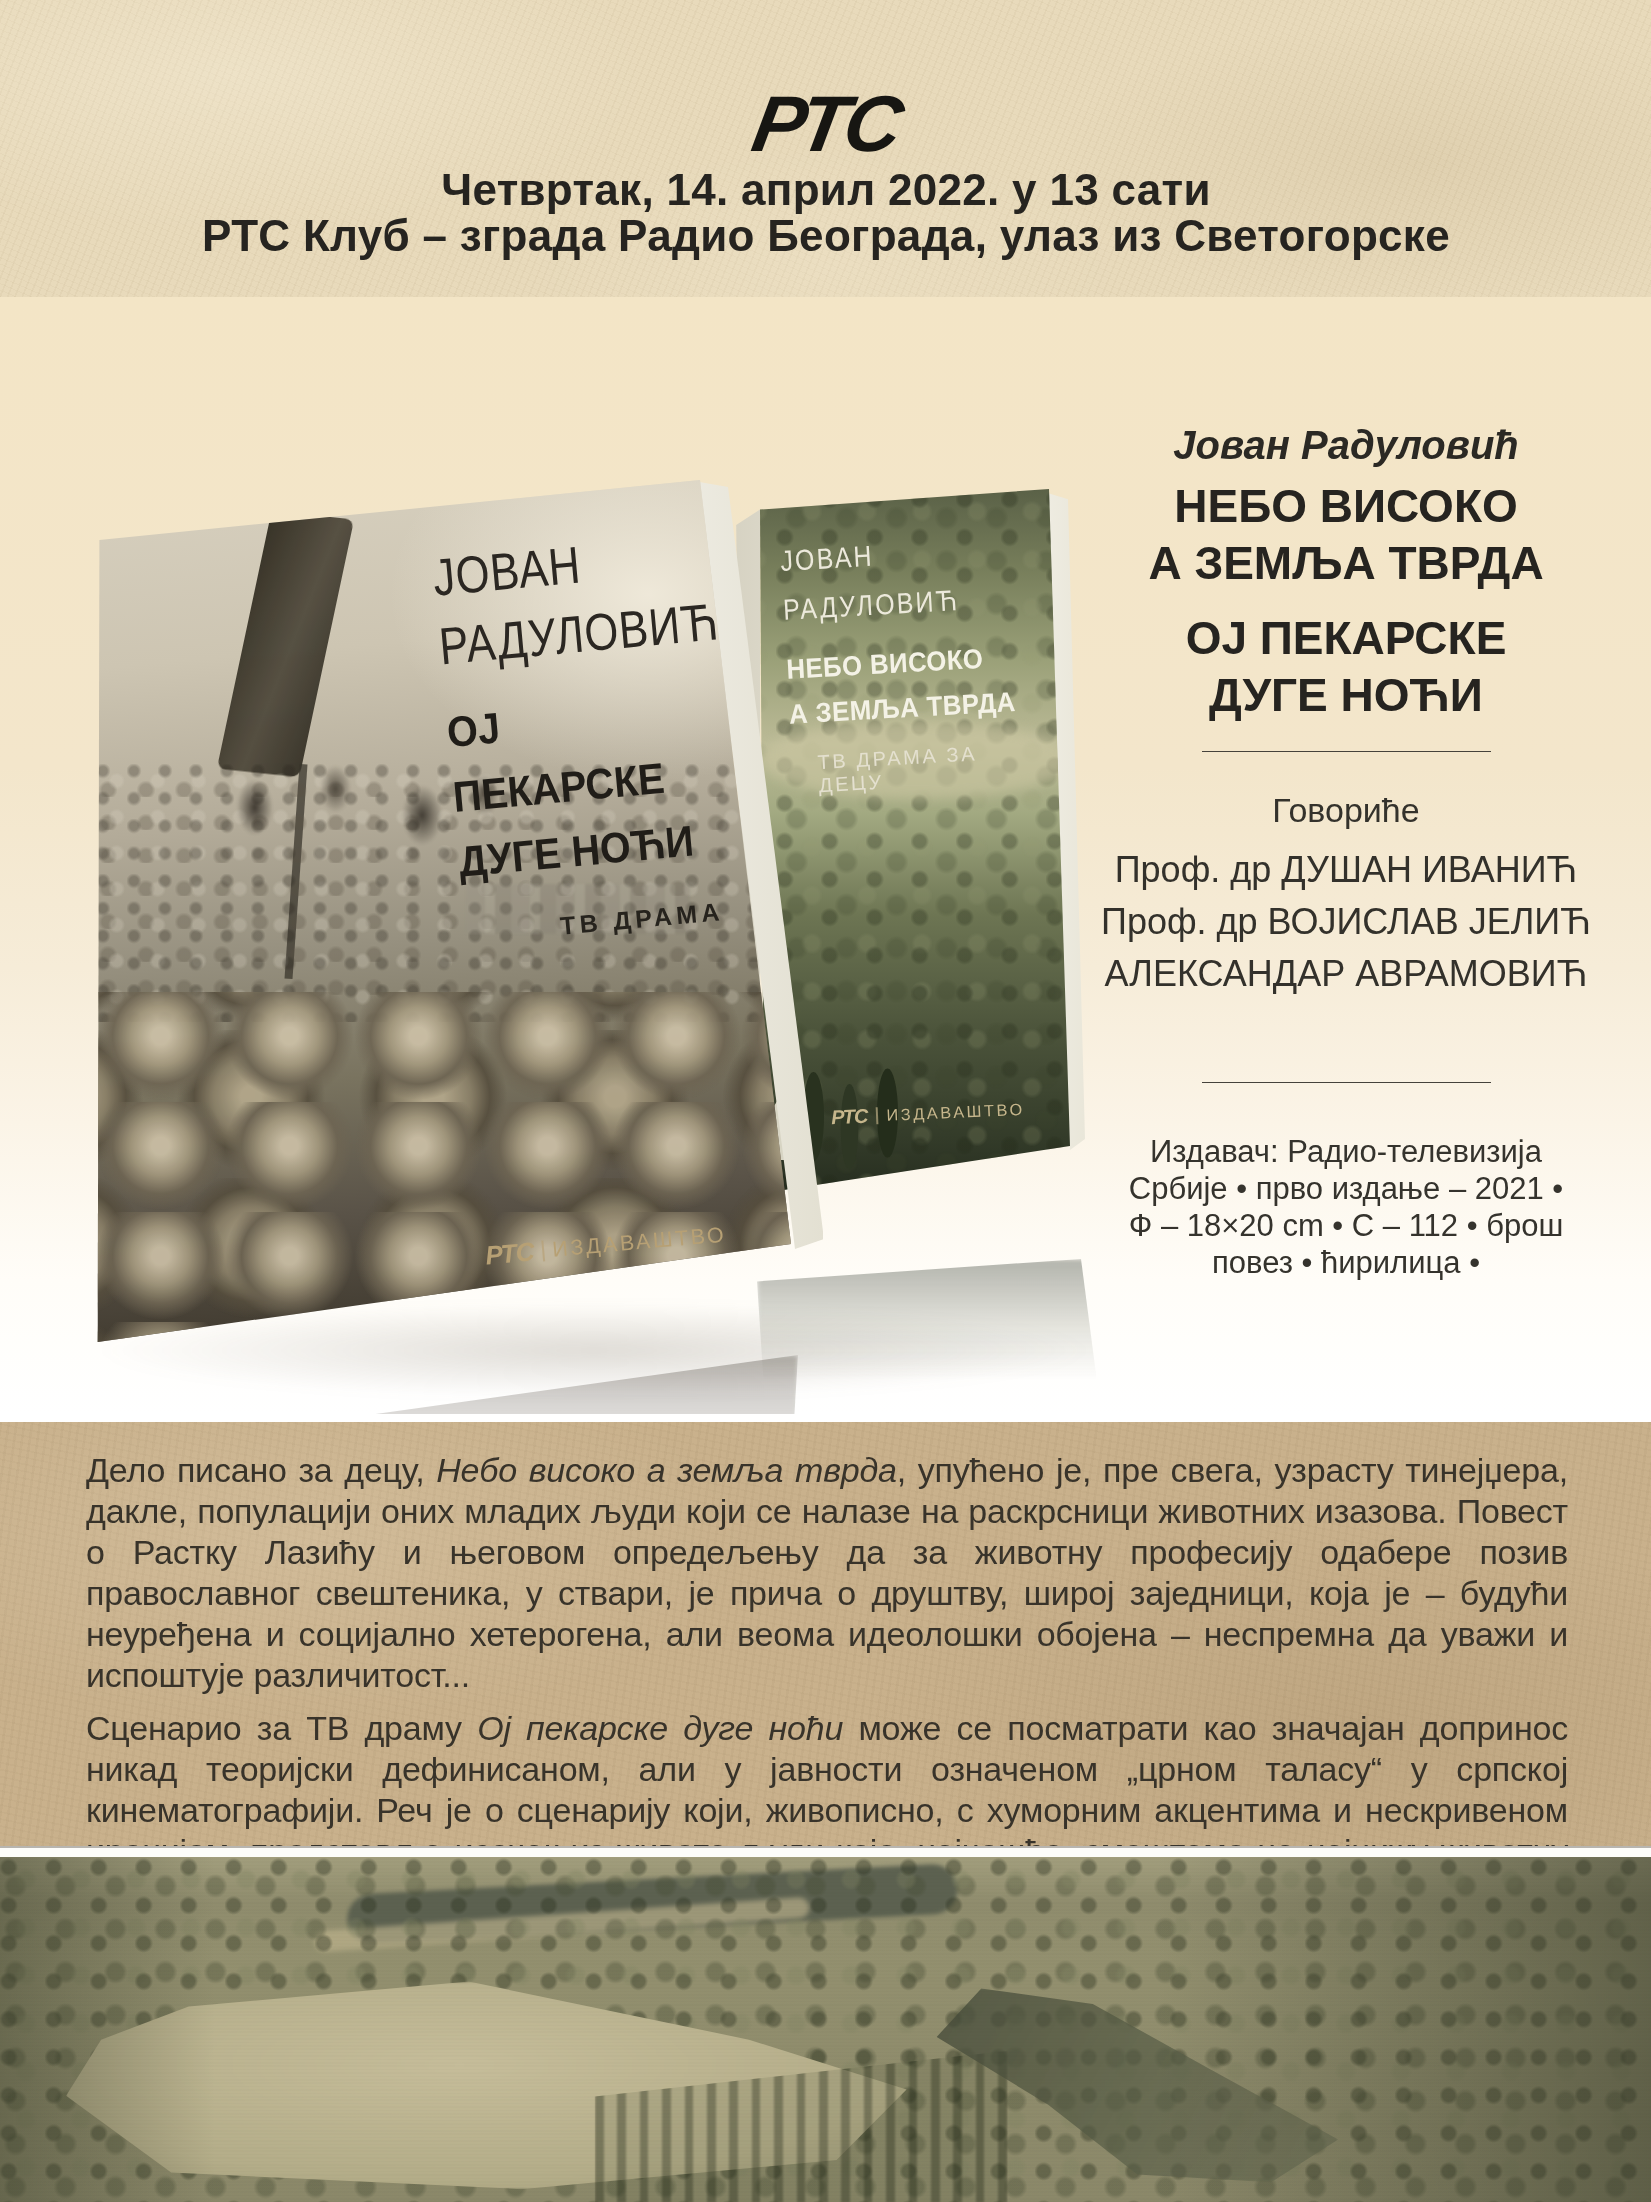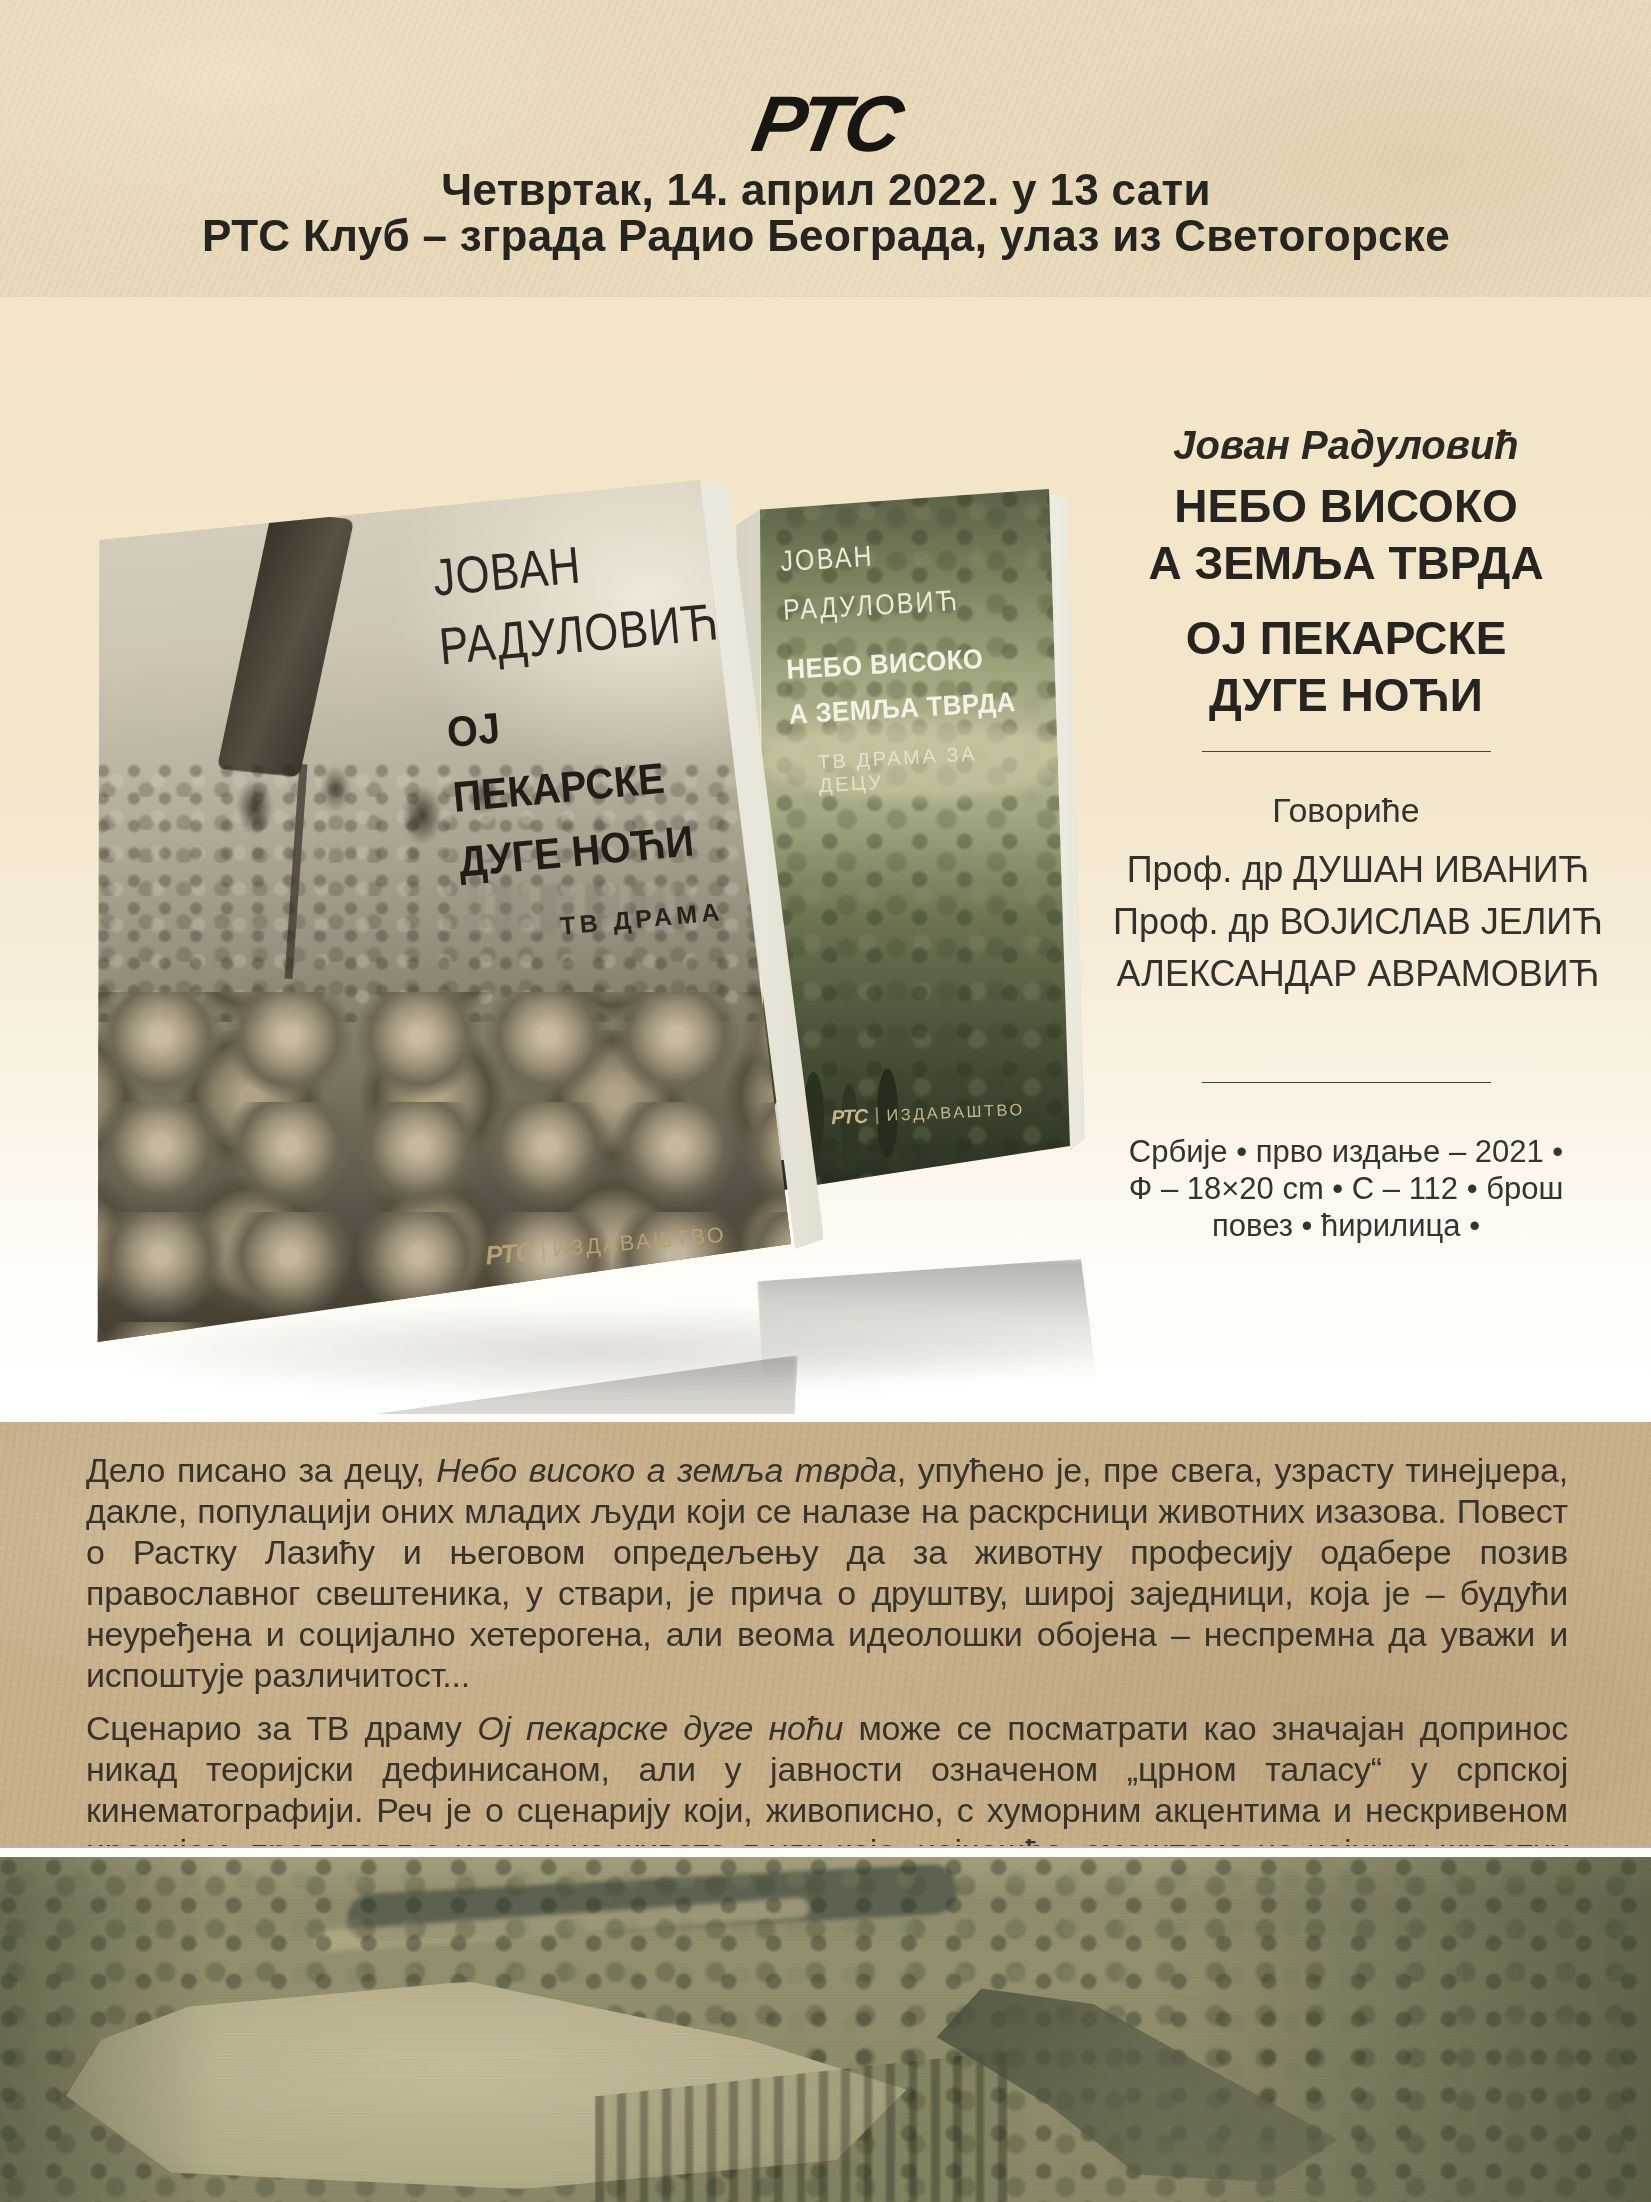--- a/index.html
+++ b/index.html
@@ -31,21 +31,21 @@
   
   .right-col{position:absolute;left:1101px;top:0;width:490px;text-align:center;color:#2f2d28;}
   .ev-author{position:absolute;top:126px;left:0;width:100%;font-size:40px;font-weight:700;color:#2b2924;font-style:italic;}
   .ev-title{position:absolute;left:0;width:100%;font-size:46px;line-height:57px;font-weight:700;color:#262420;}
   .ev-title-1{top:181px;}
   .ev-title-2{top:313px;}
   .divider{position:absolute;left:101px;width:289px;border-top:1.7px solid #45423b;}
   .divider-1{top:454px;}
   .divider-2{top:785px;}
   .speakers-heading{position:absolute;top:494px;left:0;width:100%;font-size:34px;color:#34322c;}
-  .speakers{position:absolute;top:547px;left:12px;width:100%;font-size:36px;line-height:52px;color:#33312b;}
+  .speakers{position:absolute;top:547px;left:0;width:100%;font-size:36px;line-height:52px;color:#33312b;}
   .publisher{position:absolute;top:836px;left:0;width:100%;font-size:31px;line-height:37px;color:#35332d;}
 
   
   .floor-shadow{position:absolute;left:52px;top:1002px;width:1084px;height:103px;
     background:radial-gradient(ellipse at 50% 50%, rgba(95,85,68,.20), transparent 65%);filter:blur(6px);}
 
   
   .book-right{position:absolute;left:731px;top:192px;width:370px;height:774px;z-index:1;}
   .rb-spine{position:absolute;inset:0;background:linear-gradient(90deg,#d6d2c2,#f7f5ed 70%);
     clip-path:polygon(5.2px 36px,29px 20.6px,29px 702px,13.8px 724px);}
@@ -270,20 +270,21 @@
       </div>
       <div class="divider divider-1"></div>
       <div class="speakers-heading">Говориће</div>
       <div class="speakers">
         <div>Проф. др ДУШАН ИВАНИЋ</div>
         <div>Проф. др ВОЈИСЛАВ ЈЕЛИЋ</div>
         <div>АЛЕКСАНДАР АВРАМОВИЋ</div>
       </div>
       <div class="divider divider-2"></div>
       <div class="publisher">
+        <div>Издавач: Радио-телевизија</div>
         <div>Србије • прво издање – 2021 •</div>
         <div>Ф – 18×20 cm • С – 112 • брош</div>
         <div>повез • ћирилица •</div>
       </div>
     </div>
   </div>
 
   <div class="band strip-1"></div>
 
   <div class="band text-band">

